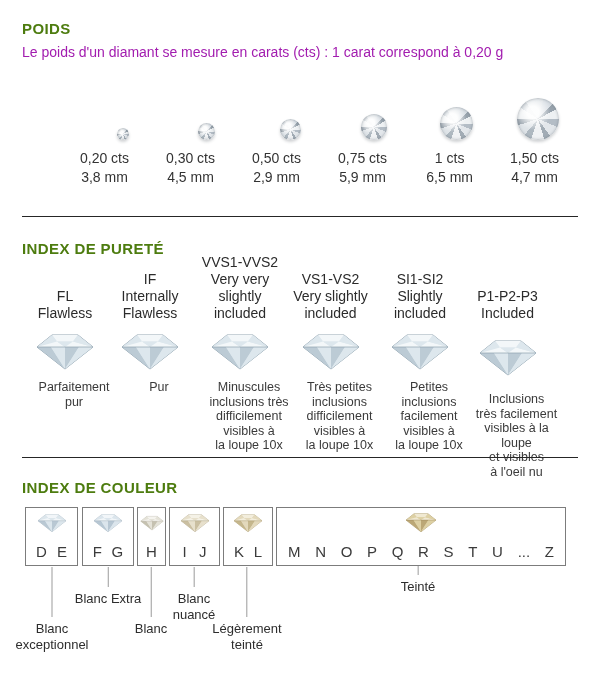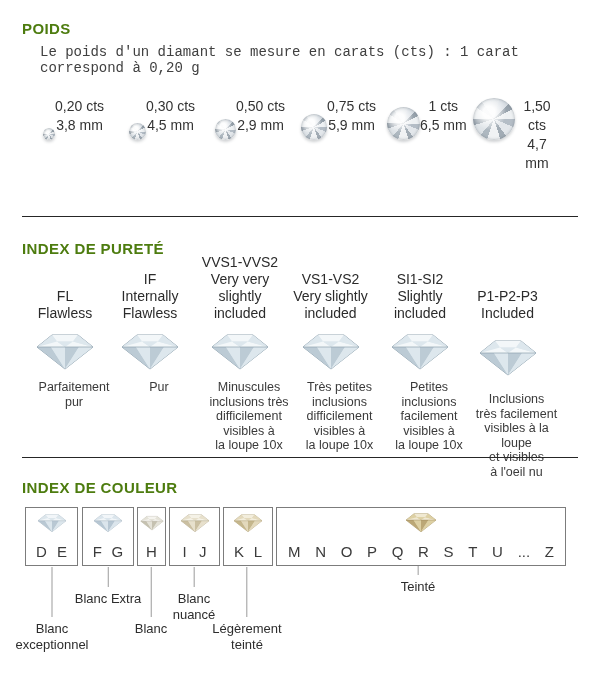--- a/index.html
+++ b/index.html
@@ -9,33 +9,33 @@
     font-family:"Liberation Sans", sans-serif; color:#222;
   }
   .section-title {
     position:absolute; left:22px; font-size:15px; font-weight:bold;
     letter-spacing:.4px; color:#4d7c0f;
   }
   #poids-title   { top:20px; }
   #purete-title  { top:240px; }
   #couleur-title { top:479px; }
   .subtitle {
-    position:absolute; left:40px; top:44px; font-size:14px; color:#404040;font-family:Liberation Mono, monospace;
+    position:absolute; left:22px; top:44px; font-size:14px; color:#a21caf;
   }
   .divider {
     position:absolute; left:22px; width:556px; height:1px; background:#262626;
   }
   #divider-1 { top:216px; }
   #divider-2 { top:457px; }
 
   
   #weight-row {
     position:absolute; left:43px; top:88px; width:516px; display:flex;
   }
-  .w-col { flex:1 1 0; display:flex; flex-direction:row; align-items:flex-start; }
+  .w-col { flex:1 1 0; display:flex; flex-direction:column; align-items:flex-end; }
   .gem-slot { height:52px; display:flex; align-items:flex-end; justify-content:center; }
   .dtv {
     border-radius:50%;
     background:
       radial-gradient(circle at 38% 34%, rgba(255,255,255,.95) 0 16%, rgba(255,255,255,0) 46%),
       conic-gradient(from 15deg,
         #d9dfe5 0 8%, #98a3ad 8% 13%, #eef1f3 13% 21%, #b4bdc6 21% 27%,
         #e3e7eb 27% 36%, #a2acb5 36% 41%, #f0f2f4 41% 51%, #aeb8c0 51% 57%,
         #dfe4e8 57% 66%, #9ca6af 66% 71%, #eaedef 71% 80%, #b2bbc3 80% 86%,
         #dde2e6 86% 100%);

